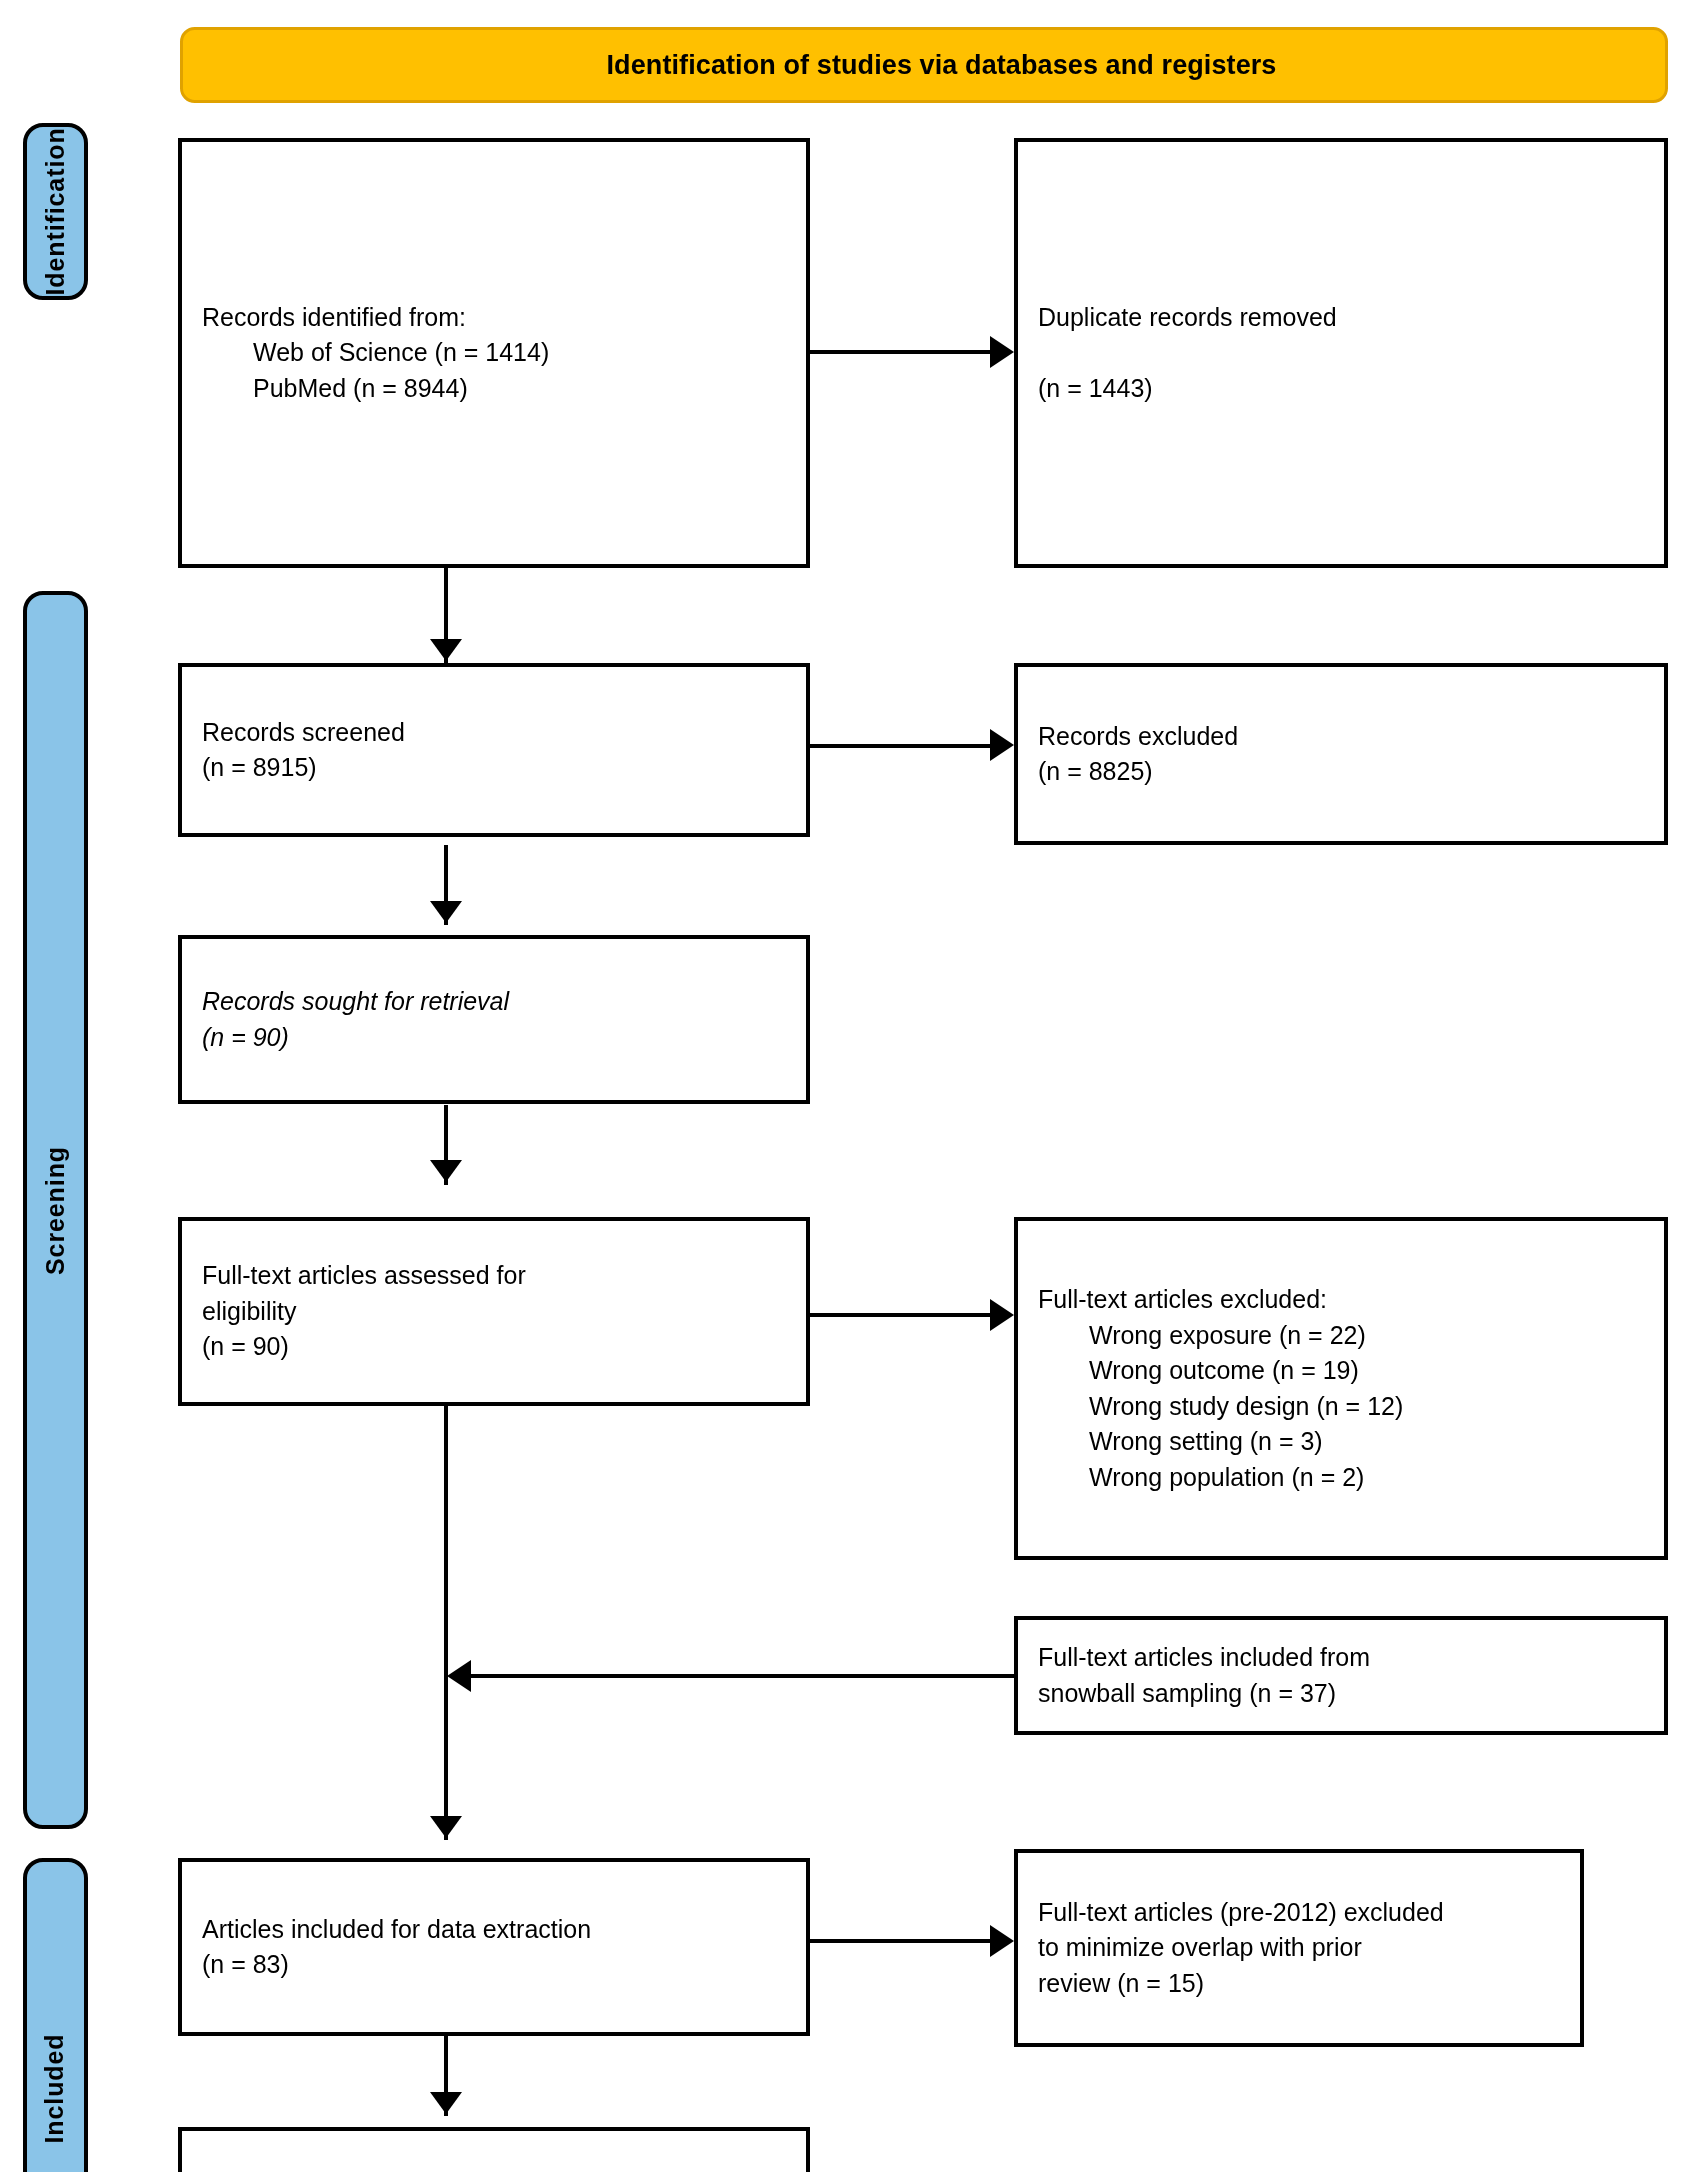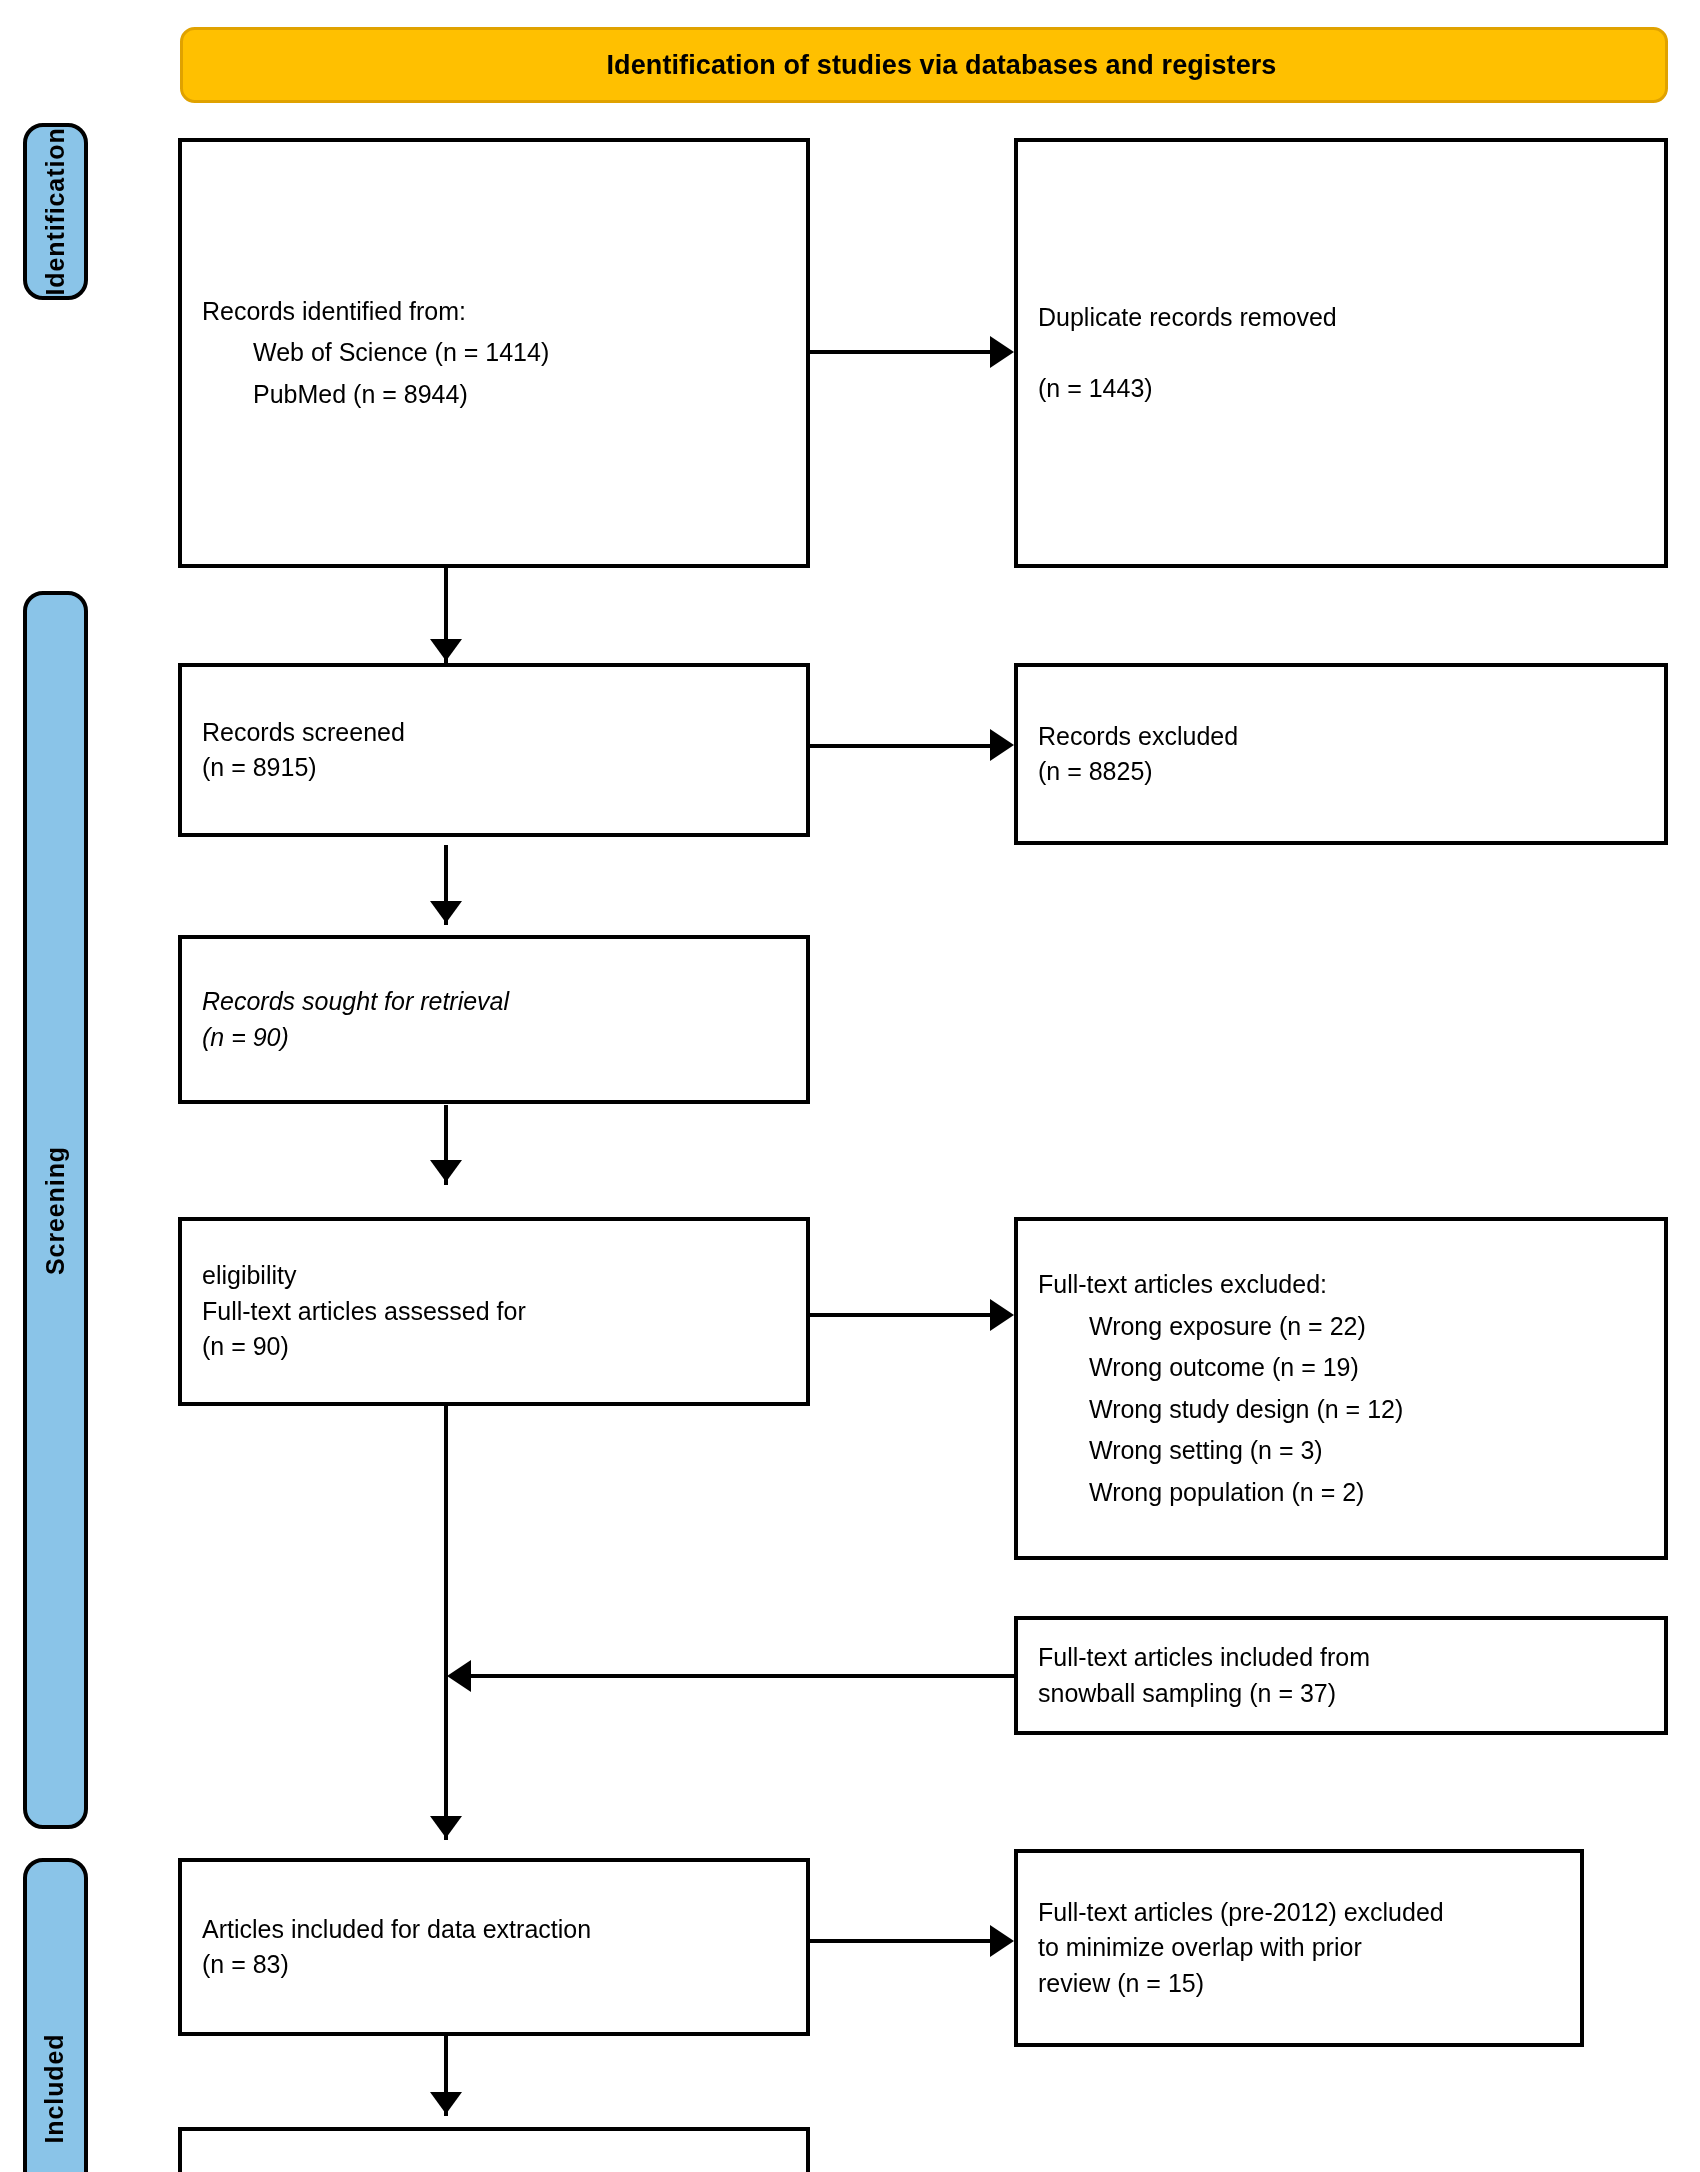--- a/index.html
+++ b/index.html
@@ -80,21 +80,20 @@
     padding: 0 20px;
   }
   .box-line {
     font-size: 25px;
     line-height: 1.42;
     color: #000000;
     white-space: nowrap;
   }
   .box-line.indent {
     padding-left: 51px;
-    margin-top: 6px;
   }
 
   
   .vline {
     position: absolute;
     width: 3.9px;
     background: #000000;
   }
   .hline {
     position: absolute;
@@ -182,22 +181,22 @@
 
   <div class="box" style="left:178px; top:935px; width:632px; height:169px;font-style:italic;">
     <div class="box-line">Records sought for retrieval</div>
     <div class="box-line">(n = 90)</div>
   </div>
 
   <div class="vline" style="left:444px; top:1105px; height:80px;"></div>
   <div class="arrow-down" style="left:430px; top:1160px;"></div>
 
   <div class="box" style="left:178px; top:1217px; width:632px; height:189px;">
+    <div class="box-line">Full-text articles assessed for</div>
     <div class="box-line">eligibility</div>
-    <div class="box-line">Full-text articles assessed for</div>
     <div class="box-line">(n = 90)</div>
   </div>
 
   <div class="box" style="left:1014px; top:1217px; width:654px; height:343px;">
     <div class="box-line">Full-text articles excluded:</div>
     <div class="box-line indent">Wrong exposure (n = 22)</div>
     <div class="box-line indent">Wrong outcome (n = 19)</div>
     <div class="box-line indent">Wrong study design (n = 12)</div>
     <div class="box-line indent">Wrong setting (n = 3)</div>
     <div class="box-line indent">Wrong population (n = 2)</div>

